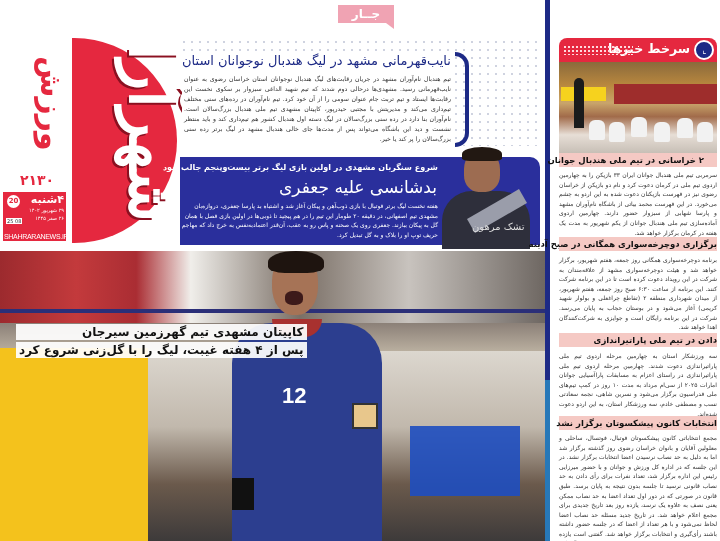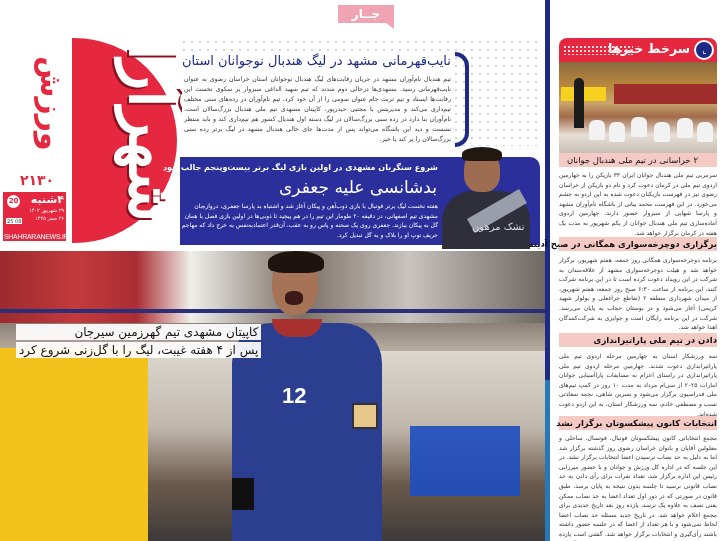--- a/index.html
+++ b/index.html
@@ -52,39 +52,39 @@
     .p2-hair { position: absolute; left: 36px; top: -2px; width: 56px; height: 22px; background: #1e140f; border-radius: 50% 50% 30% 30%; }
     .p2-mouth { position: absolute; left: 53px; top: 38px; width: 18px; height: 14px; background: #3d1a1a; border-radius: 40%; }
     .p2-body { position: absolute; left: 0; top: 70px; width: 150px; height: 220px; background: #2c3e8f; border-radius: 40px 40px 0 0; }
     .p2-collar { position: absolute; left: 40px; top: 66px; width: 50px; height: 18px; background: #a8312f; border-radius: 0 0 20px 20px; }
     .p2-num { position: absolute; left: 50px; top: 130px; color: #fff; font-size: 22px; font-weight: bold; font-family: "Liberation Sans", sans-serif; direction: ltr; }
     .p2-brand { position: absolute; left: 28px; top: 168px; color: #fff; font-size: 9px; font-family: "Liberation Sans", sans-serif; direction: ltr; text-align: center; line-height: 11px; width: 90px; }
     .p2-band { position: absolute; left: 120px; top: 150px; width: 26px; height: 26px; background: #e8c78c; border: 2px solid #333; }
     .p2-wrist { position: absolute; left: 0; top: 225px; width: 22px; height: 32px; background: #111; }
 
     .hero-kicker { position: absolute; left: 16px; top: 73px; text-align: right; }
-    .hero-kicker-line { display: block; background: rgba(255,255,255,0.92); color: #111; font-size: 12px; font-weight: normal; line-height: 16px; padding: 0 3px; margin-bottom: 2px; white-space: nowrap; letter-spacing: -0.4px; }
+    .hero-kicker-line { display: block; background: rgba(255,255,255,0.92); color: #111; font-size: 12px; font-weight: bold; line-height: 16px; padding: 0 3px; margin-bottom: 2px; white-space: nowrap; letter-spacing: -0.4px; }
     .hero-headline { position: absolute; left: 10px; top: 125px; width: 225px; color: #e5283f; font-size: 49px; font-weight: bold; line-height: 56px; text-align: center; text-shadow: 2px 2px 0 #fff, -2px -2px 0 #fff, 2px -2px 0 #fff, -2px 2px 0 #fff, 3px 3px 0 #fff; letter-spacing: -1px; }
 
     
     .v-bar { position: absolute; left: 545px; top: 0; width: 5px; height: 541px; background: #1d2a86; }
     .v-bar-low { position: absolute; left: 545px; top: 380px; width: 5px; height: 161px; background: #2778b8; }
 
     
     .sidebar { position: absolute; left: 553px; top: 0; width: 167px; height: 541px; direction: rtl; }
     .news-ticker-header { position: absolute; left: 6px; top: 38px; width: 158px; height: 24px; background: #e5283f; border-radius: 8px 8px 0 0; }
     .ticker-icon { position: absolute; right: 3px; top: 2px; width: 20px; height: 20px; background: #1d2a86; border-radius: 50%; border: 2px solid #fff; color: #fff; font-size: 9px; text-align: center; line-height: 16px; }
     .ticker-title { position: absolute; right: 27px; top: 3px; color: #fff; font-size: 12.5px; font-weight: bold; white-space: nowrap; }
     .ticker-dots { position: absolute; left: 4px; top: 7px; width: 70px; height: 10px; background-image: radial-gradient(#ffd9de 0.9px, transparent 1.1px); background-size: 4px 4px; }
     .team-photo { position: absolute; left: 6px; top: 62px; width: 158px; height: 91px; background: linear-gradient(180deg, #8a6a3c 0%, #b8873e 25%, #c9a56b 45%, #a16b4a 60%, #e7ded6 80%, #c7bfb6 100%); overflow: hidden; }
     .tp-banner { position: absolute; left: 2px; top: 25px; width: 45px; height: 14px; background: #f6d21e; }
     .tp-seats { position: absolute; left: 55px; top: 22px; width: 103px; height: 20px; background: #9e2d2c; }
     .tp-coach { position: absolute; left: 15px; top: 16px; width: 10px; height: 50px; background: #1b1b1b; border-radius: 5px 5px 0 0; }
     .tp-player { position: absolute; width: 16px; height: 20px; background: #f2f2f2; border-radius: 6px 6px 2px 2px; }
-    .side-caption { position: absolute; left: 6px; top: 153px; width: 158px; height: 14px; background: #f5c9c4; color: #111; font-size: 8.5px; font-weight: normal; line-height: 14px; padding-right: 19px; white-space: nowrap; }
+    .side-caption { position: absolute; left: 6px; top: 153px; width: 158px; height: 14px; background: #f5c9c4; color: #111; font-size: 8.5px; font-weight: bold; line-height: 14px; padding-right: 13px; white-space: nowrap; }
     .side-body { position: absolute; left: 6px; width: 158px; font-size: 6px; line-height: 9.6px; color: #333; text-align: justify; }
     .side-head { position: absolute; left: 6px; width: 158px; height: 14px; background: #f5c9c4; color: #111; font-size: 8.5px; font-weight: bold; line-height: 14px; padding-right: 0; white-space: nowrap; }
   </style>
 </head>
 <body>
 
 <div class="masthead">
   <div class="mast-circle"></div>
   <div class="mast-logo">شهرآرا</div>
   <div class="mast-vertical">ورزش</div>

